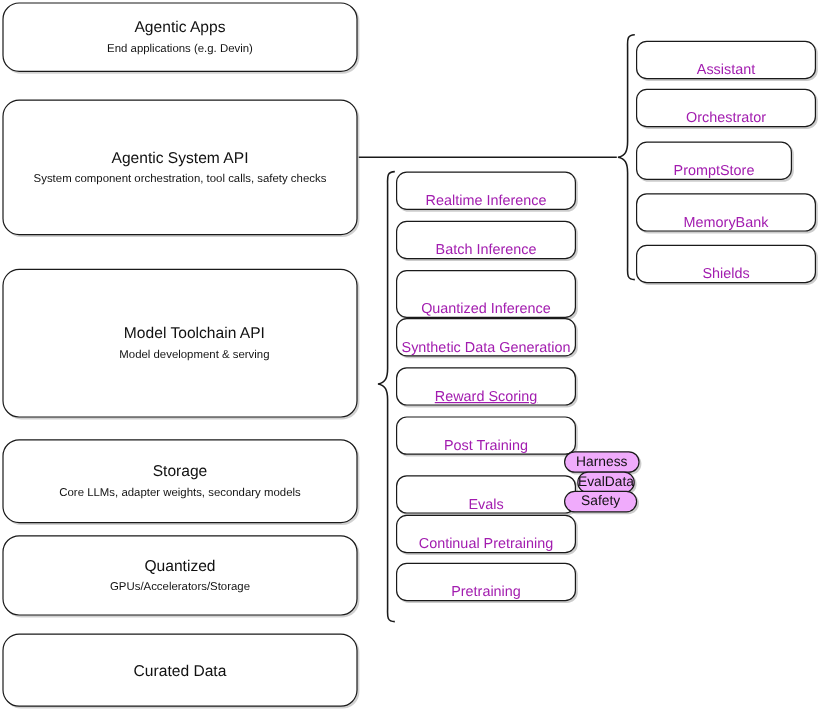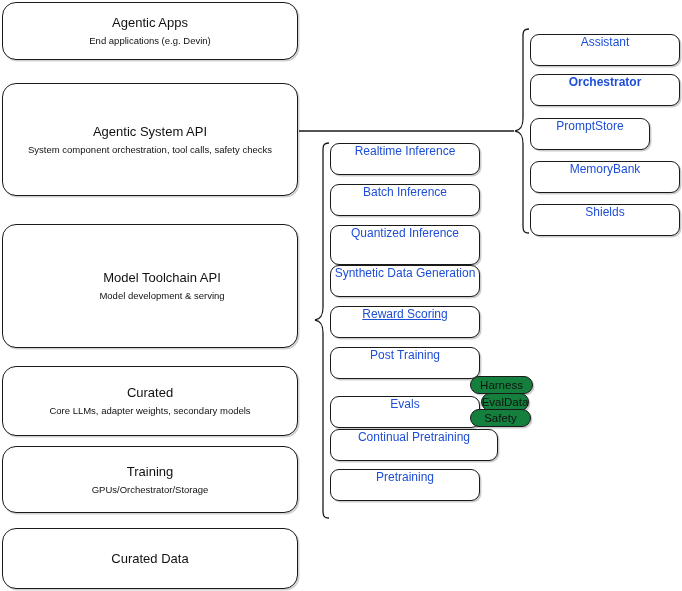--- a/index.html
+++ b/index.html
@@ -39,33 +39,33 @@
     line-height: 14px;
     margin-top: 3px;
   }
   .pill-box {
     position: absolute;
     box-sizing: border-box;
     border: 1.4px solid #1a1a1a;
     border-radius: 9px;
     background: #ffffff;
     display: flex;
-    align-items: flex-start;
+    align-items: flex-end;
     justify-content: center;
     text-align: center;
     font-size: 12px;
-    color: #1d4ed8;
+    color: #a21caf;
     box-shadow: 1.5px 1.5px 0 rgba(0,0,0,0.2);
   }
   .mini-pill {
     position: absolute;
     box-sizing: border-box;
     border: 1.4px solid #1a1a1a;
     border-radius: 10px;
-    background: #15803d;
+    background: #f0abfc;
     display: flex;
     align-items: center;
     justify-content: center;
     text-align: center;
     font-size: 11.5px;
     color: #111111;
     box-shadow: 1.5px 1.5px 0 rgba(0,0,0,0.2);
     z-index: 5;
   }
   .brace-svg {
@@ -101,27 +101,27 @@
     <div class="stack-title">Agentic System API</div>
     <div class="stack-sub">System component orchestration, tool calls, safety checks</div>
   </div>
 
   <div class="stack-box" style="left:2px; top:224px; width:296px; height:124px;padding-left:24px;">
     <div class="stack-title">Model Toolchain API</div>
     <div class="stack-sub">Model development &amp; serving</div>
   </div>
 
   <div class="stack-box" style="left:2px; top:366px; width:296px; height:70px;">
-    <div class="stack-title">Curated</div>
+    <div class="stack-title">Storage</div>
     <div class="stack-sub">Core LLMs, adapter weights, secondary models</div>
   </div>
 
   <div class="stack-box" style="left:2px; top:446px; width:296px; height:67px;">
-    <div class="stack-title">Training</div>
-    <div class="stack-sub">GPUs/Orchestrator/Storage</div>
+    <div class="stack-title">Quantized</div>
+    <div class="stack-sub">GPUs/Accelerators/Storage</div>
   </div>
 
   <div class="stack-box" style="left:2px; top:528px; width:296px; height:61px;">
     <div class="stack-title">Curated Data</div>
   </div>
 
   <svg class="connector-svg" style="left:0px; top:0px; width:682px; height:591px;">
     <path class="connector-path" d="M 299 131 L 514 131"></path>
   </svg>
 
@@ -159,44 +159,44 @@
   </div>
   <div class="pill-box" style="left:330px; top:306px; width:150px; height:32px;text-decoration:underline;">
     <span>Reward Scoring</span>
   </div>
   <div class="pill-box" style="left:330px; top:347px; width:150px; height:32px;">
     <span>Post Training</span>
   </div>
   <div class="pill-box" style="left:330px; top:396px; width:150px; height:32px;">
     <span>Evals</span>
   </div>
-  <div class="pill-box" style="left:330px; top:429px; width:168px; height:32px;">
+  <div class="pill-box" style="left:330px; top:429px; width:150px; height:32px;">
     <span>Continual Pretraining</span>
   </div>
   <div class="pill-box" style="left:330px; top:469px; width:150px; height:32px;">
     <span>Pretraining</span>
   </div>
 
   <div class="mini-pill" style="left:470px; top:376px; width:63px; height:18px;">
     <span>Harness</span>
   </div>
   <div class="mini-pill" style="left:481px; top:393px; width:48px; height:18px;">
     <span>EvalData</span>
   </div>
   <div class="mini-pill" style="left:470px; top:409px; width:61px; height:18px;">
     <span>Safety</span>
   </div>
 
   <div class="pill-box" style="left:530px; top:34px; width:150px; height:32px;">
     <span>Assistant</span>
   </div>
-  <div class="pill-box" style="left:530px; top:74px; width:150px; height:32px;font-weight:bold;">
+  <div class="pill-box" style="left:530px; top:74px; width:150px; height:32px;">
     <span>Orchestrator</span>
   </div>
-  <div class="pill-box" style="left:530px; top:118px; width:120px; height:32px;">
+  <div class="pill-box" style="left:530px; top:118px; width:130px; height:32px;">
     <span>PromptStore</span>
   </div>
   <div class="pill-box" style="left:530px; top:161px; width:150px; height:32px;">
     <span>MemoryBank</span>
   </div>
   <div class="pill-box" style="left:530px; top:204px; width:150px; height:32px;">
     <span>Shields</span>
   </div>
 
 </div>

